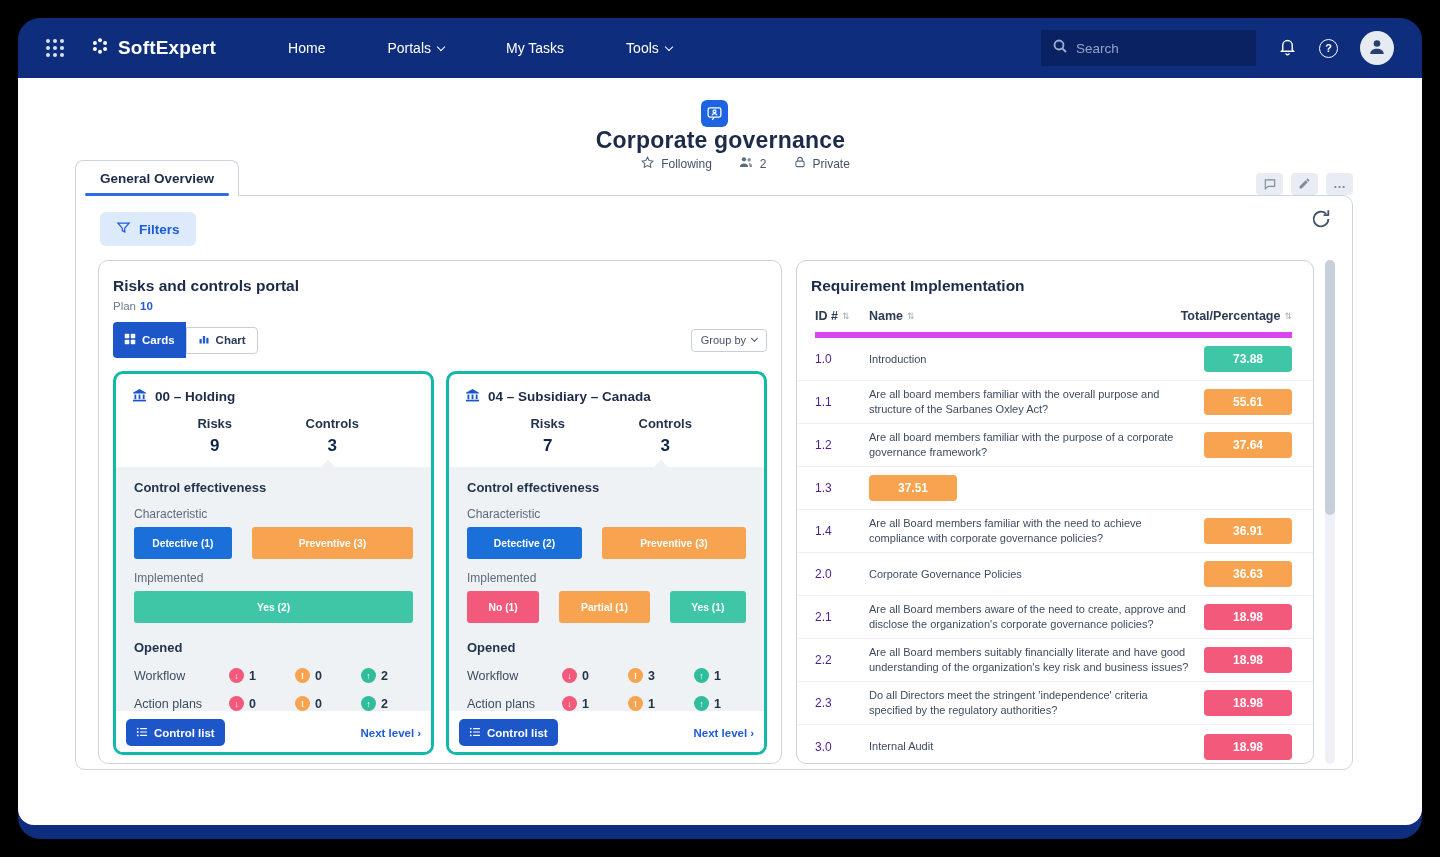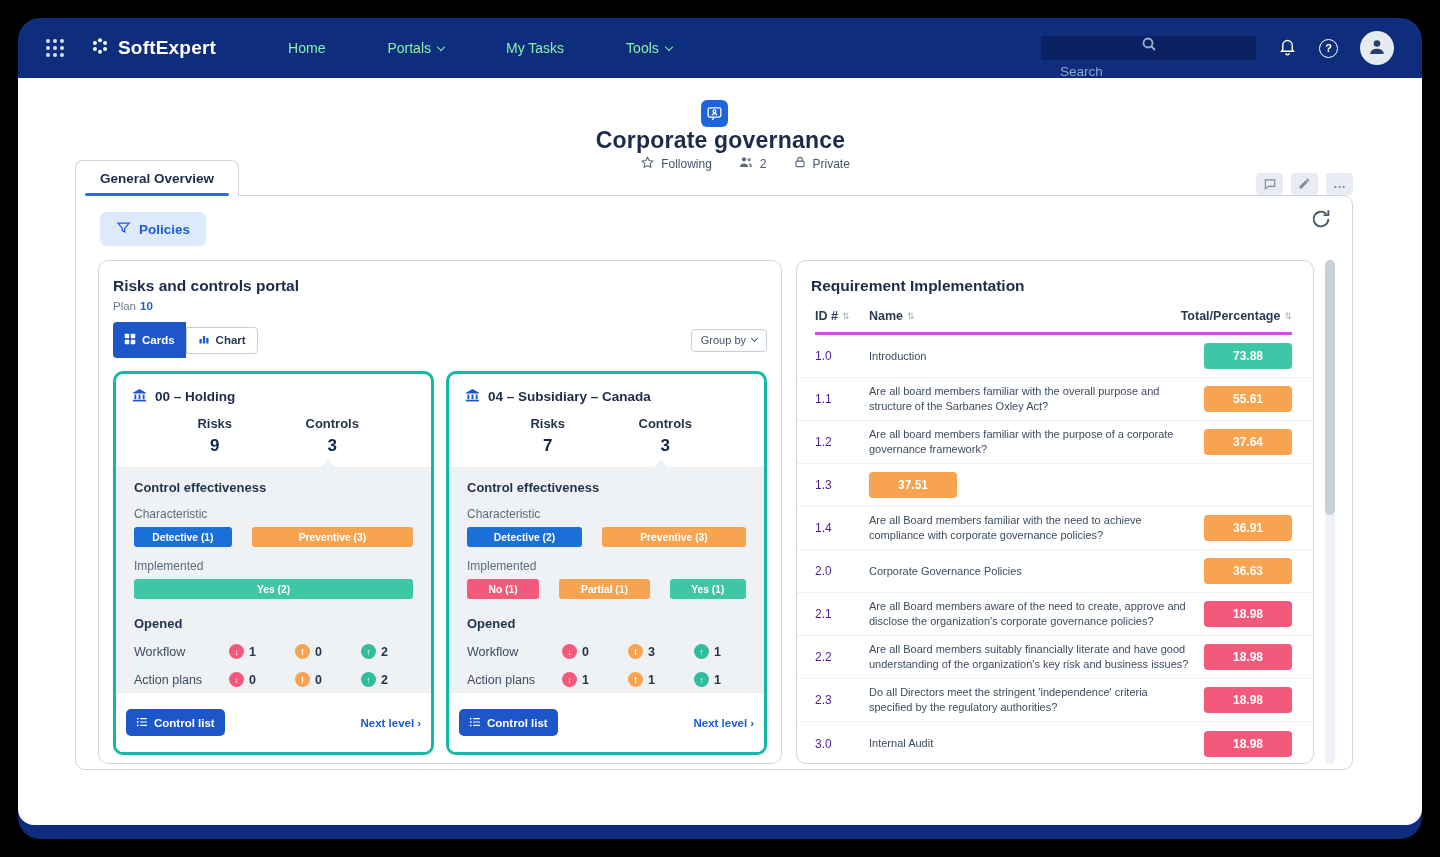--- a/index.html
+++ b/index.html
@@ -8,27 +8,27 @@
   .window { position:absolute; left:18px; top:18px; width:1404px; height:821px;
     background:#0e2e7d; border-radius:22px; overflow:hidden; }
 
   
   .navbar { height:60px; display:flex; align-items:center; padding:0 28px; }
   .apps-grid { display:grid; grid-template-columns:repeat(3,4px); grid-gap:3px; cursor:pointer; }
   .apps-grid i { width:4px; height:4px; border-radius:50%; background:rgba(255,255,255,.85); }
   .brand { display:flex; align-items:center; gap:8px; margin-left:26px; color:#fff;
     font-size:19px; font-weight:700; letter-spacing:.2px; cursor:pointer; }
   .nav-links { display:flex; align-items:center; gap:62px; margin-left:72px; }
-  .nav-link { display:flex; align-items:center; gap:7px; color:#86efac; font-size:14px;
+  .nav-link { display:flex; align-items:center; gap:7px; color:#ffffff; font-size:14px;
     font-weight:500; cursor:pointer; }
   .chev { width:6px; height:6px; border-right:1.6px solid currentColor;
     border-bottom:1.6px solid currentColor; transform:rotate(45deg); margin-top:-3px; }
   .nav-right { margin-left:auto; display:flex; align-items:center; gap:22px; }
-  .search-box { width:215px; height:24px; background:#0a2261; border-radius:0;
-    display:flex; align-items:center; gap:8px; padding:0 11px;flex-direction:column; }
+  .search-box { width:215px; height:36px; background:#0a2261; border-radius:0;
+    display:flex; align-items:center; gap:8px; padding:0 11px; }
   .search-box input { flex:1; background:transparent; border:none; outline:none;
     color:#dbe4f5; font-size:13.5px; font-family:"Liberation Sans",sans-serif; }
   .search-box input::placeholder { color:#93a5cd; }
   .icon-btn { background:none; border:none; cursor:pointer; display:flex; align-items:center; }
   .help-circle { width:19px; height:19px; border:1.6px solid #fff; border-radius:50%;
     color:#fff; font-size:11px; font-weight:700; display:flex; align-items:center; justify-content:center; }
   .avatar { width:34px; height:34px; border-radius:50%; background:#e6ebf2;
     display:flex; align-items:center; justify-content:center; cursor:pointer; }
 
   
@@ -89,47 +89,47 @@
   .sc-stats { display:flex; padding:7px 40px 11px; text-align:center; }
   .stat { flex:1; }
   .stat-label { font-size:13px; font-weight:700; color:#22344c; }
   .stat-value { font-size:17px; font-weight:700; color:#10254a; margin-top:5px; }
   .sc-gray { background:#eff2f5; flex:1; position:relative; padding:13px 18px 0; }
   .notch { position:absolute; top:-7px; left:204px; width:0; height:0;
     border-left:8px solid transparent; border-right:8px solid transparent;
     border-bottom:8px solid #eff2f5; }
   .sec-title { font-size:13px; font-weight:700; color:#22344c; }
   .sub-label { font-size:12px; color:#5b6b7d; margin-top:12px; margin-bottom:6px; }
-  .bar { display:flex; gap:20px; height:20px; }
+  .bar { display:flex; gap:20px; height:32px; }
   .seg { min-width:max-content; padding:0 4px; display:flex; align-items:center;
     justify-content:center; color:#fff; font-size:10.3px; font-weight:600;
     border-radius:3px; white-space:nowrap; overflow:hidden; }
   .opened-title { margin-top:17px; font-size:13px; font-weight:700; color:#22344c; }
   .count-row { display:flex; align-items:center; margin-top:13px; }
   .count-label { width:112px; font-size:12.5px; color:#3c4c60; }
   .counts { display:flex; gap:14px; }
   .count { display:flex; align-items:center; gap:5px; width:52px; }
   .dot { width:15px; height:15px; border-radius:50%; color:#fff; font-size:9px; font-weight:700;
     display:flex; align-items:center; justify-content:center; flex:none; }
   .dot.red { background:#f2597b; } .dot.orange { background:#f7a34f; } .dot.green { background:#30bd9c; }
   .count b { font-size:12.5px; color:#22344c; font-weight:700; }
-  .sc-footer { margin-top:auto; background:#fff; padding:16px 10px; display:flex;
+  .sc-footer { margin-top:auto; background:#fff; padding:8px 10px; display:flex;
     align-items:center; justify-content:space-between; }
   .btn-control-list { height:27px; padding:0 10px; background:#1d56c8; color:#fff;
     border:none; border-radius:5px; font-size:11.5px; font-weight:700; display:flex;
     align-items:center; gap:6px; cursor:pointer; font-family:"Liberation Sans",sans-serif; }
   .next-level { color:#1d5bd8; font-size:11.5px; font-weight:700; display:flex;
     align-items:center; gap:3px; cursor:pointer; }
 
   
   .req-card { position:absolute; left:720px; top:64px; width:518px; height:504px;
     border:1px solid #ccd5df; border-radius:10px; padding-top:16px; overflow:hidden; }
   .req-card .card-title { margin:0 14px; }
   .req-head { display:flex; align-items:center; margin:14px 21px 0 18px; padding-bottom:9px;
-    border-bottom:3px solid #d946ef; font-size:12.5px; font-weight:700; color:#2b3b52; }
+    border-bottom:6px solid #d946ef; font-size:12.5px; font-weight:700; color:#2b3b52; }
   .sort { font-size:9px; color:#a4b0bd; margin-left:4px; font-weight:400; }
   .col-id { width:54px; display:flex; align-items:center; cursor:pointer; }
   .col-name { flex:1; display:flex; align-items:center; cursor:pointer; }
   .col-total { display:flex; align-items:center; cursor:pointer; }
   .req-row { display:flex; align-items:center; height:43px; padding:0 21px 0 18px;
     border-bottom:1px solid #edf0f4; cursor:pointer; }
   .req-row:last-child { border-bottom:none; }
   .req-id { width:54px; font-size:12px; color:#4c1d95; }
   .req-name { flex:1; font-size:11px; color:#3d4c60; line-height:1.32; padding-right:10px; }
   .req-badge { width:88px; height:26px; border-radius:4px; color:#fff; font-size:12px;
@@ -288,21 +288,21 @@
       </div>
     </div>
 
     <div class="panel">
       <button class="filters-btn">
         <span>
           <svg width="15" height="15" viewBox="0 0 24 24" fill="none" stroke="#1d5bd8" stroke-width="2">
               <path d="M3 5h18l-7 8v6l-4-2v-4z"></path>
             </svg>
         </span>
-        <span>Policies</span>
+        <span>Filters</span>
       </button>
       <button class="refresh-btn">
         <span>
           <svg width="22" height="22" viewBox="0 0 24 24" fill="none" stroke="#44546a" stroke-width="2">
               <path d="M20 12a8 8 0 1 1-2.3-5.6"></path>
               <path d="M20 2.5v5.2h-5.2" stroke-linejoin="round"></path>
             </svg>
         </span>
       </button>
 

